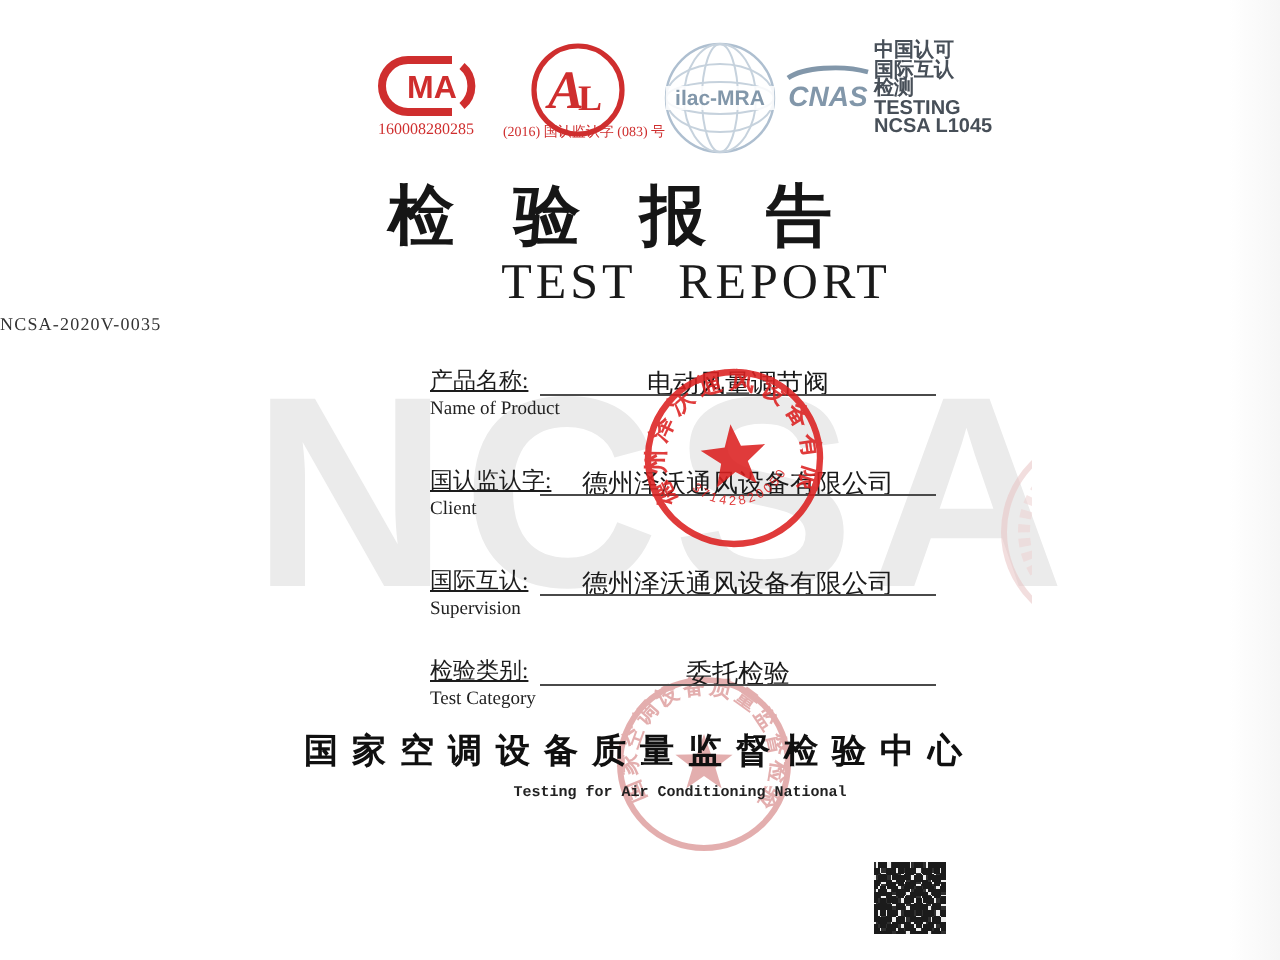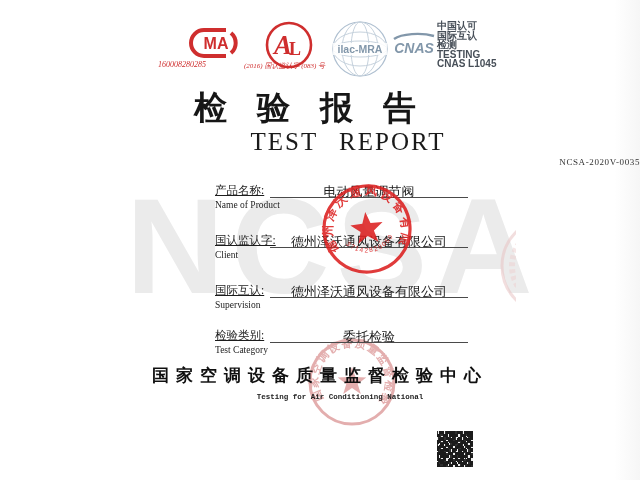--- a/index.html
+++ b/index.html
@@ -7,33 +7,33 @@
        font-family:"Liberation Serif",serif;}
   .page{position:absolute;inset:0;background:linear-gradient(to right,#ffffff 96%,#f6f6f6 100%);}
 
   
   .watermark{position:absolute;left:126px;top:168px;z-index:0;
     font-family:"Liberation Sans",sans-serif;font-weight:bold;font-size:136px;
     letter-spacing:7px;color:#ebebeb;user-select:none;}
 
   
   .logo{position:absolute;}
-  .logo-num{position:absolute;font-size:8px;color:#cf2e2e;
-    font-family:"Liberation Serif",serif;white-space:nowrap;font-style:italic;}
+  .logo-num{position:absolute;font-size:8px;color:#cf2e2e;text-align:center;
+    font-family:"Liberation Serif",serif;white-space:nowrap;}
   .accred{position:absolute;left:437px;top:21px;width:70px;
     font-family:"Liberation Sans",sans-serif;font-size:10px;line-height:9.5px;
     font-weight:bold;color:#474f58;}
 
   
   .title-zh{position:absolute;top:86px;left:0;width:640px;text-align:center;
     font-size:33px;font-weight:bold;letter-spacing:30px;color:#161616;
     font-family:"Liberation Sans",sans-serif;z-index:2;}
   .title-en{position:absolute;top:128px;left:0;width:640px;text-align:center;
     font-size:25px;letter-spacing:2px;word-spacing:13px;color:#1a1a1a;z-index:2;padding-left:28px;}
-  .report-no{position:absolute;top:157px;left:0;width:640px;text-align:right;
+  .report-no{position:absolute;top:157px;left:0;width:640px;text-align:left;
     font-size:9px;letter-spacing:.6px;color:#333;z-index:2;}
 
   
   .f-zh{position:absolute;left:215px;font-size:11.5px;color:#1d1d1d;z-index:2;text-decoration:underline;}
   .f-en{position:absolute;left:215px;font-size:9.5px;color:#222;z-index:2;}
   .f-line{position:absolute;left:270px;width:198px;border-bottom:1.2px solid #4a4a4a;height:0;z-index:2;}
   .f-val{position:absolute;left:270px;width:198px;text-align:center;
     font-size:13px;color:#1a1a1a;z-index:2;}
 
   
@@ -93,21 +93,21 @@
   <svg class="logo" style="left:391px;top:28px" width="46" height="30" viewBox="0 0 46 30">
     <path d="M3,11 A26,9 0 0 1 43,8" fill="none" stroke="#8297aa" stroke-width="2.4"></path>
     <text x="23" y="25" text-anchor="middle" font-family="Liberation Sans,sans-serif" font-size="14" font-weight="bold" font-style="italic" fill="#8297aa">CNAS</text>
   </svg>
 
   <div class="accred">
     <div>中国认可</div>
     <div>国际互认</div>
     <div>检测</div>
     <div>TESTING</div>
-    <div>CNAS L1045</div>
+    <div>NCSA L1045</div>
   </div>
 
   <div class="title-zh">检验报告</div>
   <div class="title-en">TEST REPORT</div>
   <div class="report-no">NCSA-2020V-0035</div>
 
   <div class="f-zh" style="top:183px">产品名称:</div>
   <div class="f-val" style="top:183px">电动风量调节阀</div>
   <div class="f-line" style="top:197px"></div>
   <div class="f-en" style="top:200px">Name of Product</div>

